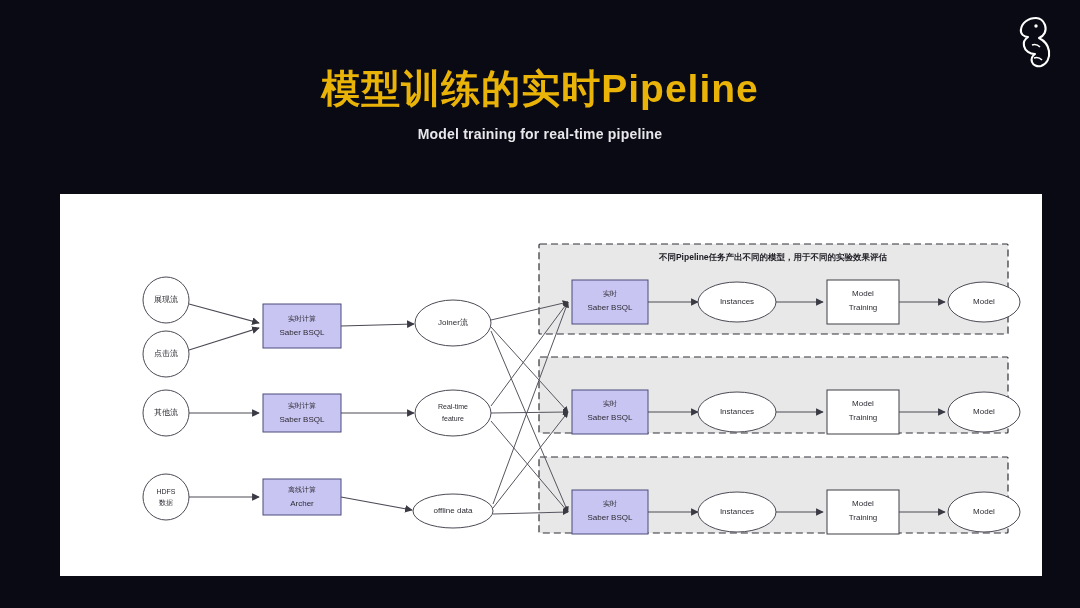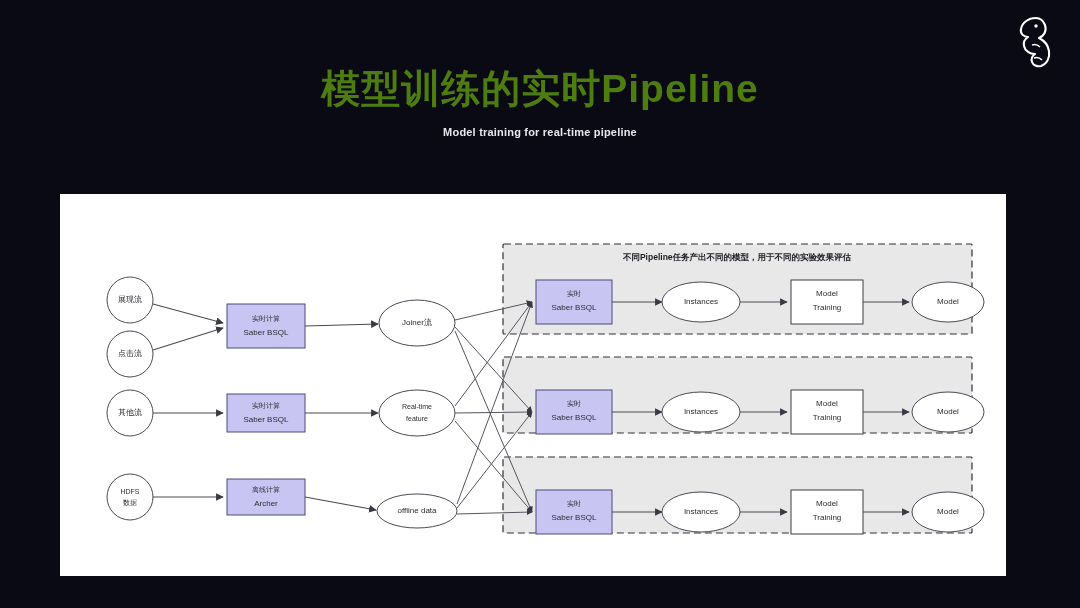--- a/index.html
+++ b/index.html
@@ -47,43 +47,44 @@
 
   
   .title-block {
     position: absolute;
     top: 66px;
     left: 0;
     width: 1080px;
     text-align: center;
   }
   .main-title {
-    color: #4d7c0f;
+    color: #eab308;
     font-size: 39px;
     font-weight: 700;
     letter-spacing: 1px;
     margin: 0;
     line-height: 1.18;
   }
   .sub-title {
     color: #e8e8ec;
-    font-size: 11px;
+    font-size: 14px;
     font-weight: 600;
     margin: 14px 0 16px 0;
     letter-spacing: 0.2px;
   }
 
   
   .panel {
     position: absolute;
     left: 60px;
     top: 194px;
     width: 946px;
     height: 382px;
     background: #ffffff;
+    padding-left: 36px;
   }
   .panel svg {
     display: block;
   }
 
   
   .t {
     font-family: "Liberation Sans", sans-serif;
     fill: #2b2b33;
     text-anchor: middle;

